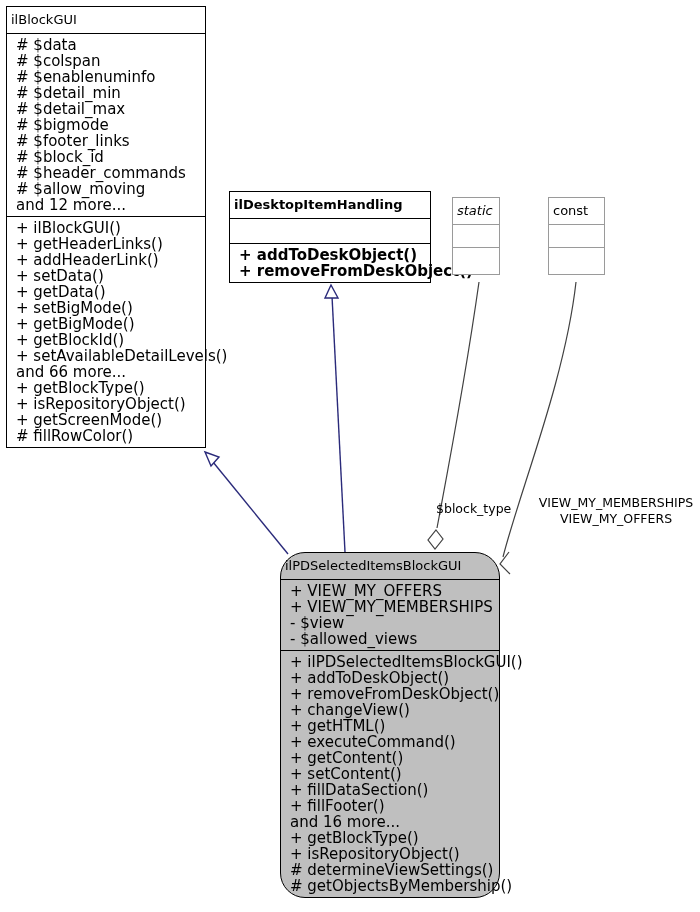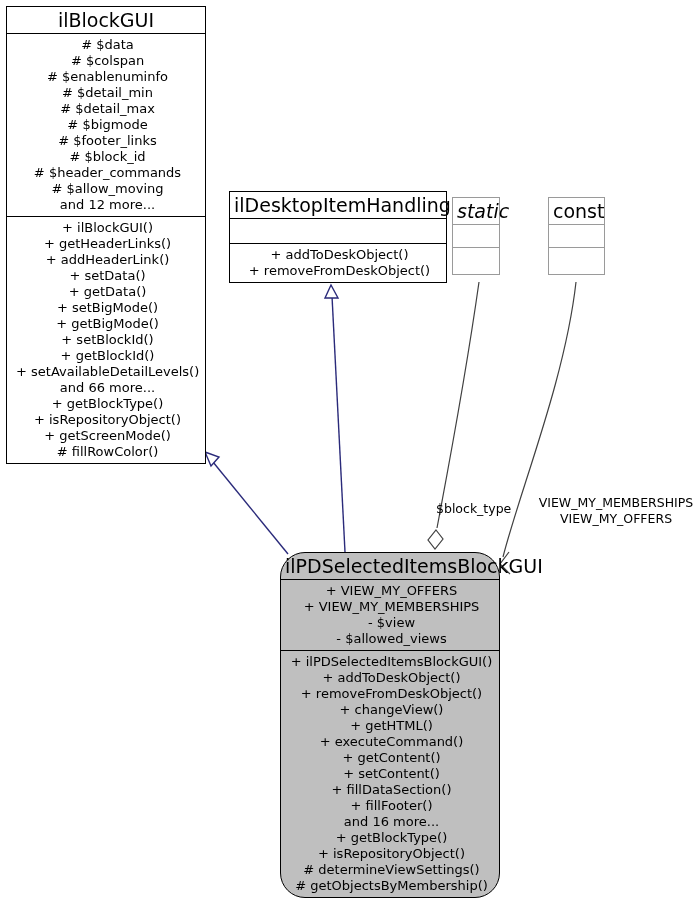--- a/index.html
+++ b/index.html
@@ -35,42 +35,40 @@
     box-sizing: border-box;
     border: 1px solid #000000;
     background: #ffffff;
     font-size: 12.5px;
     line-height: 16px;
   }
   .umlbox.filled { background: #bfbfbf; }
   .umlbox.light  { border: 1px solid #9a9a9a; background: #ffffff; }
 
   .uml-title {
-    text-align: center;
     padding: 5px 4px 5px 4px;
-    font-size: 19px;
+    font-size: 13px;
     line-height: 16px;
     white-space: nowrap;
   }
   .uml-sep {
     border-top: 1px solid #000000;
     height: 0;
     font-size: 0;
     line-height: 0;
   }
   .light .uml-sep { border-top: 1px solid #9a9a9a; }
 
   .uml-section {
     padding: 3px 6px 3px 9px;
   }
   .uml-section .row {
     white-space: nowrap;
-    font-size: 13px;
-    line-height: 16px;
-    text-align: center;
+    font-size: 15px;
+    line-height: 16px;
   }
   .uml-section.empty { height: 24px; padding: 0; }
 
   
   .edge-label {
     position: absolute;
     font-size: 12.5px;
     line-height: 16px;
     white-space: nowrap;
     color: #000000;
@@ -124,32 +122,31 @@
     </div>
     <div class="uml-sep"></div>
     <div class="uml-section">
       <div class="row">+ ilBlockGUI()</div>
       <div class="row">+ getHeaderLinks()</div>
       <div class="row">+ addHeaderLink()</div>
       <div class="row">+ setData()</div>
       <div class="row">+ getData()</div>
       <div class="row">+ setBigMode()</div>
       <div class="row">+ getBigMode()</div>
-      <div class="row">+ setBlockId()</div>
       <div class="row">+ getBlockId()</div>
       <div class="row">+ setAvailableDetailLevels()</div>
       <div class="row">and 66 more...</div>
       <div class="row">+ getBlockType()</div>
       <div class="row">+ isRepositoryObject()</div>
       <div class="row">+ getScreenMode()</div>
       <div class="row"># fillRowColor()</div>
     </div>
   </div>
 
-  <div class="umlbox" id="box-ildesktopitemhandling" style="left:229px; top:191px; width:218px;">
+  <div class="umlbox" id="box-ildesktopitemhandling" style="left:229px; top:191px; width:202px;font-weight:bold;">
     <div class="uml-title">ilDesktopItemHandling</div>
     <div class="uml-sep"></div>
     <div class="uml-section empty"></div>
     <div class="uml-sep"></div>
     <div class="uml-section">
       <div class="row">+ addToDeskObject()</div>
       <div class="row">+ removeFromDeskObject()</div>
     </div>
   </div>
 

